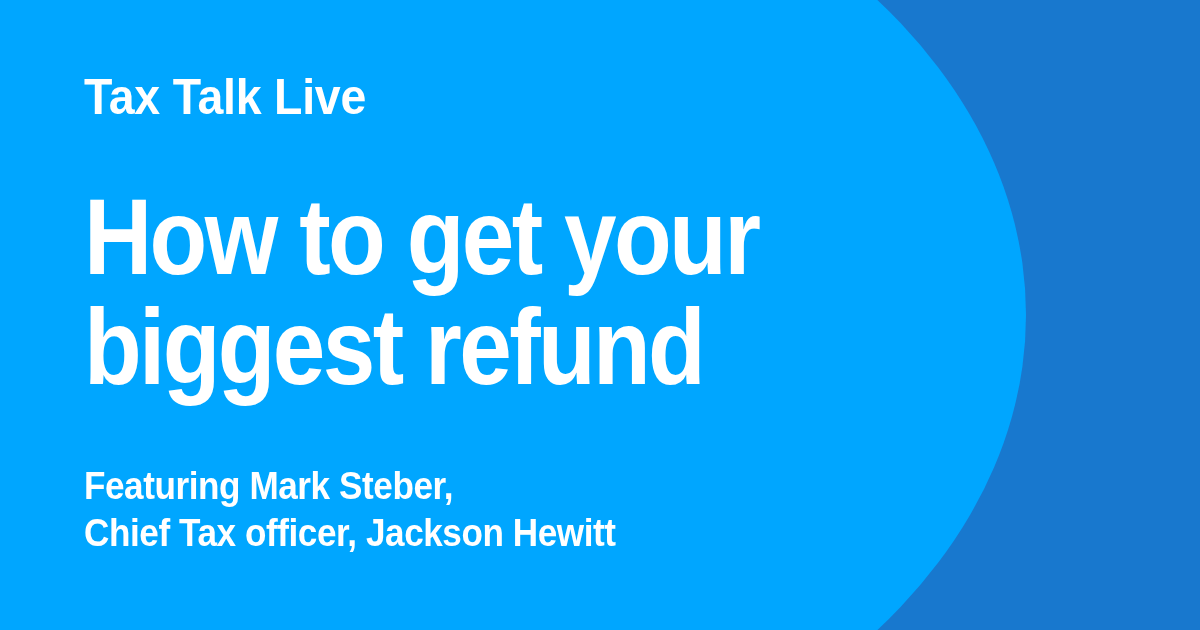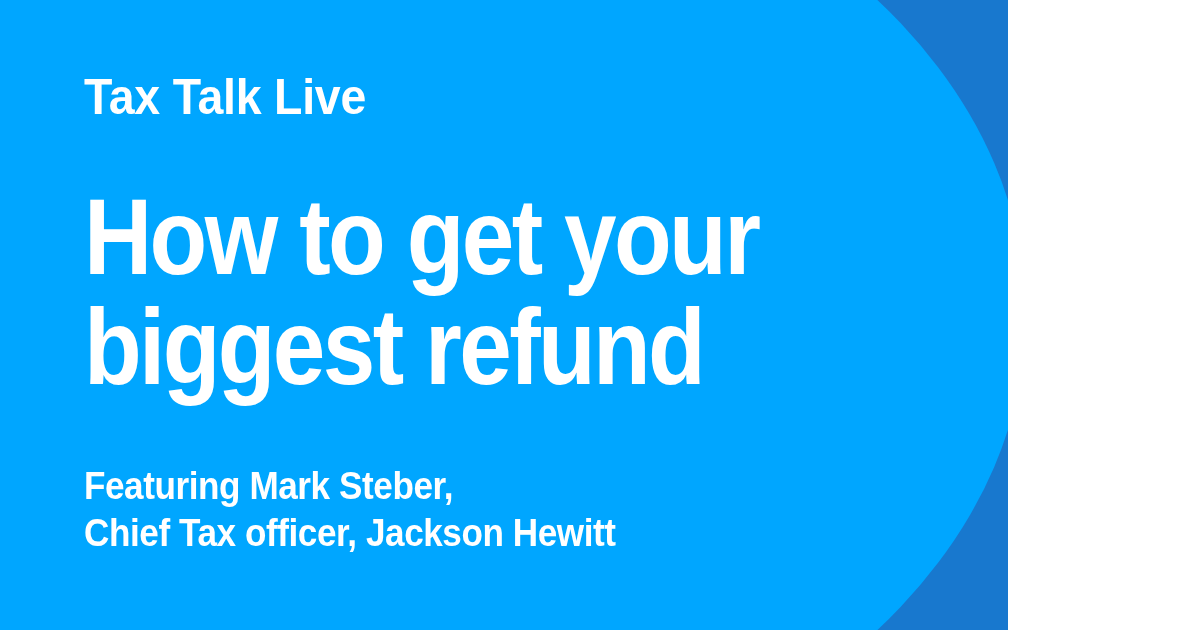--- a/index.html
+++ b/index.html
@@ -75,21 +75,21 @@
     font-size: 39px;
     line-height: 47px;
     letter-spacing: -0.012em;
     transform: scaleX(0.90);
   }
   #credit .cr-line { display: block; }
 </style>
 </head>
 <body>
 
-<div id="poster" style="background: rgb(24, 120, 206); width: 1008px; height: 630px;">
+<div id="poster" style="background: rgb(24, 120, 206); width: 1200px; height: 630px;">
 
   <div id="brand-shape" style="background: rgb(0, 166, 255);"></div>
 
   <div id="content">
 
     <div class="txt" id="eyebrow" style="color: rgb(255, 255, 255);">Tax Talk Live</div>
 
     <div class="txt" id="headline" style="color: rgb(255, 255, 255);">
       <span class="hl-line">How to get your</span>
       <span class="hl-line">biggest refund</span>

